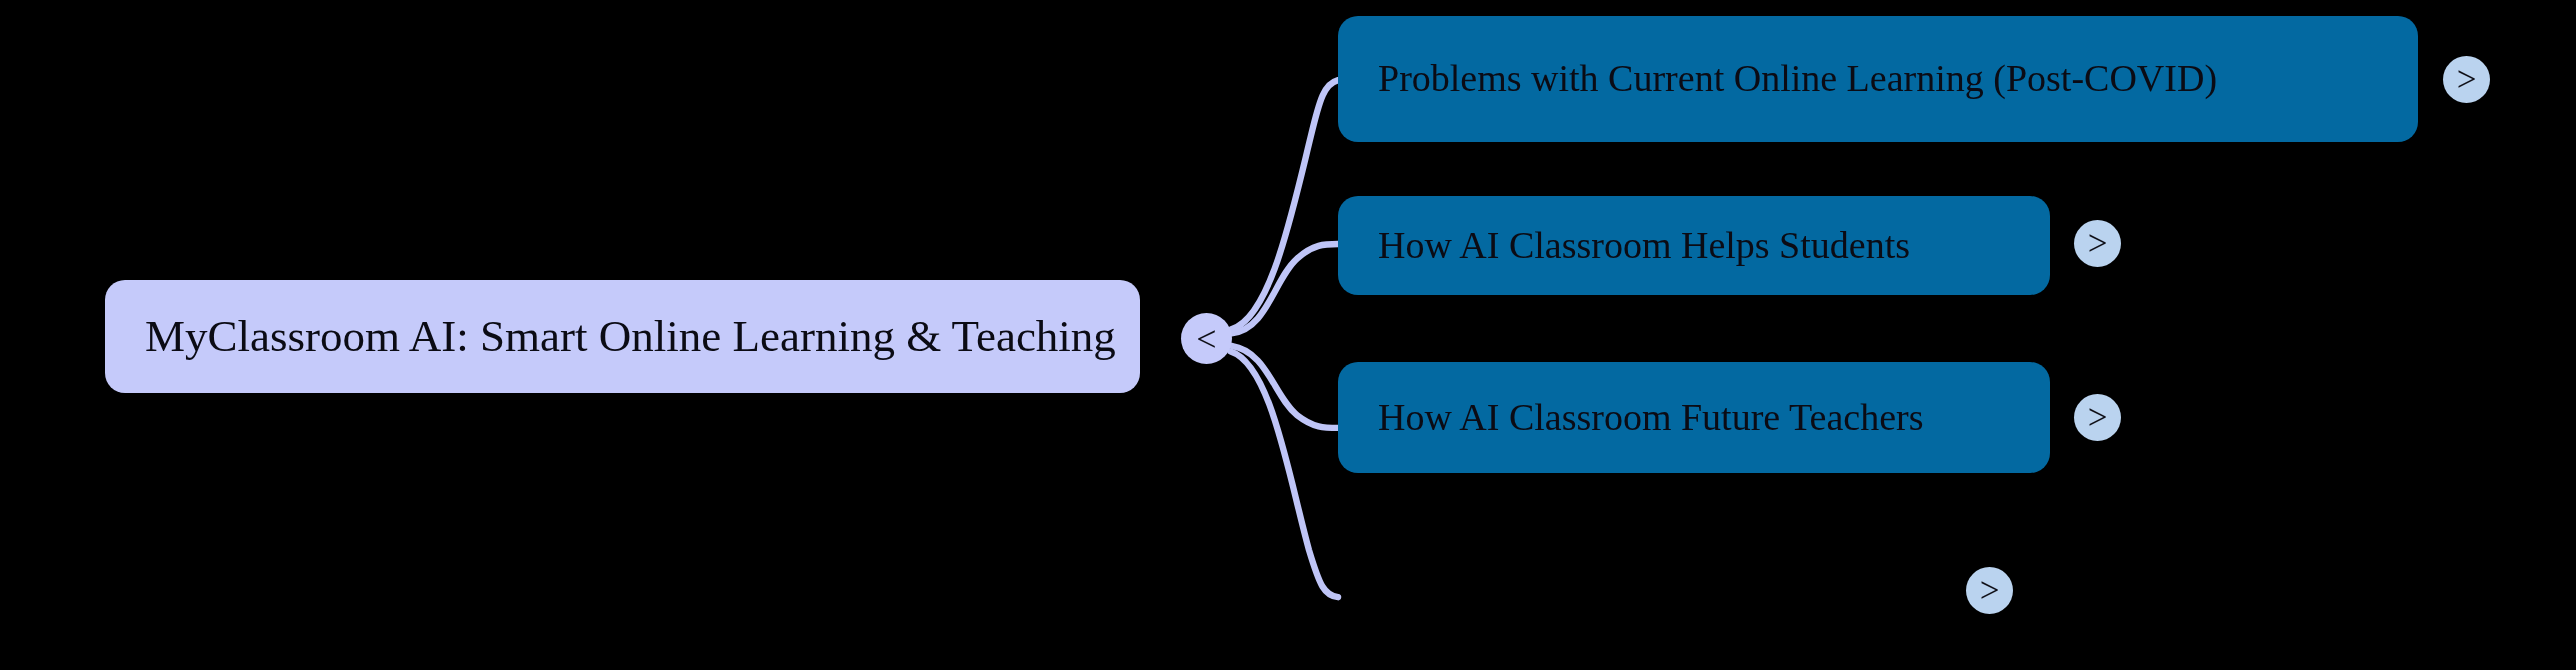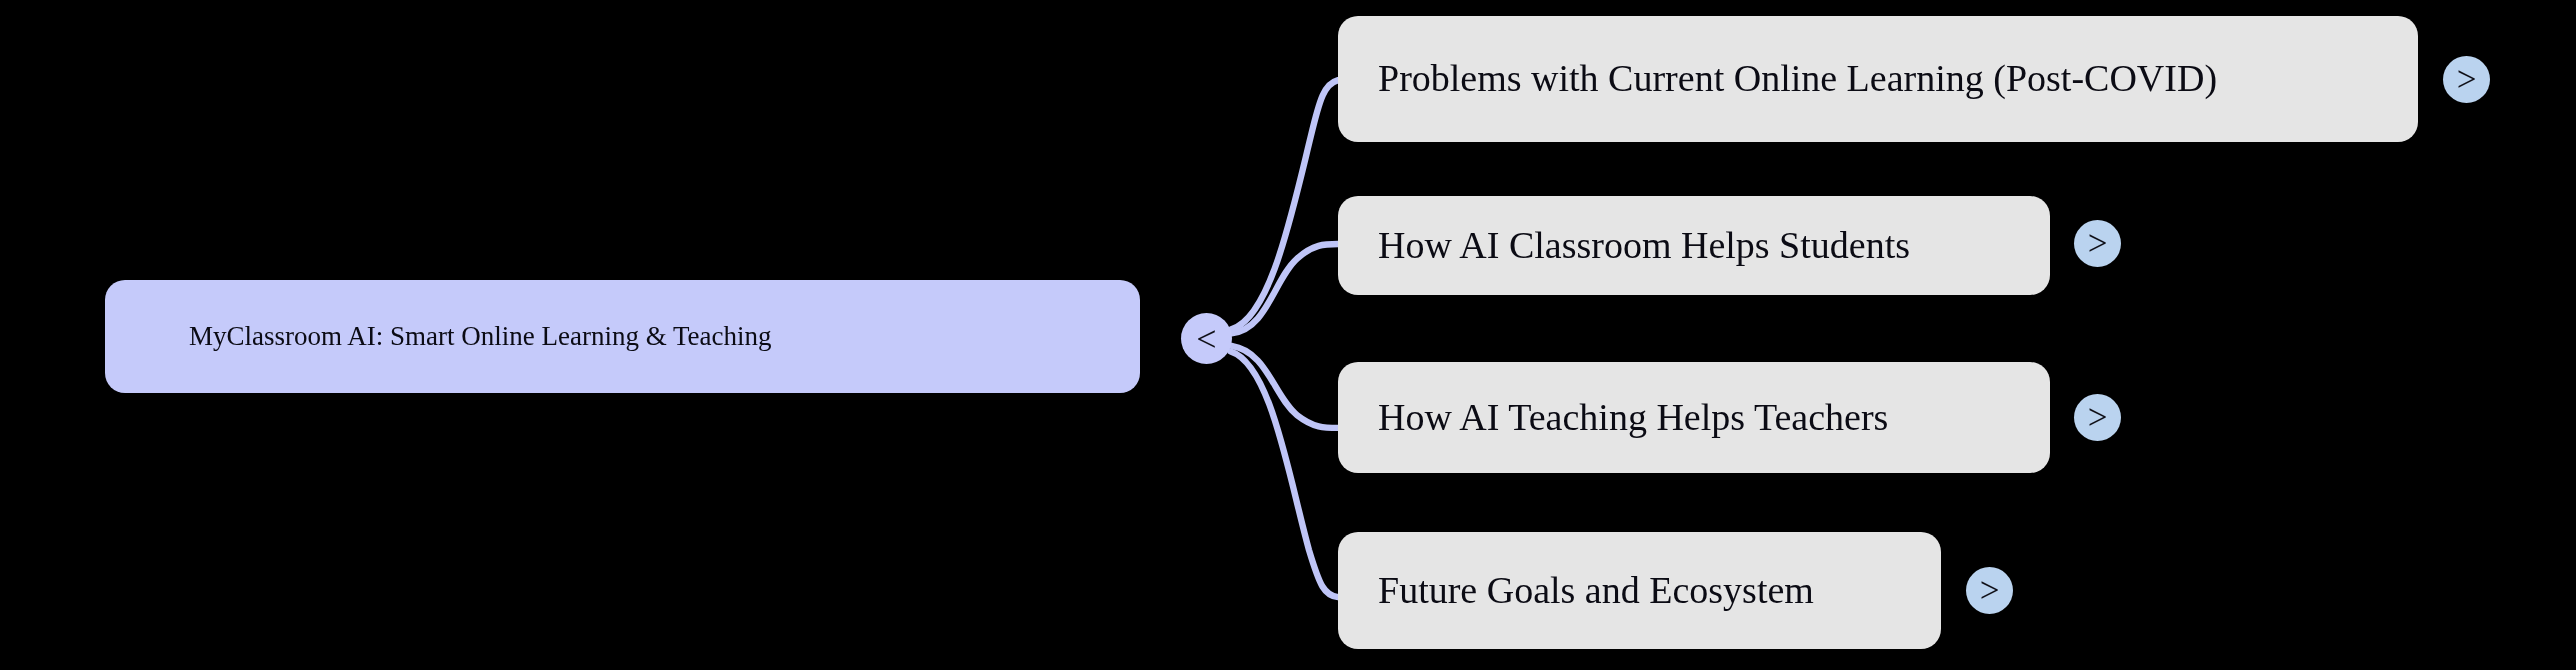--- a/index.html
+++ b/index.html
@@ -40,25 +40,24 @@
   }
   .root-node {
     background: #c5cafa;
     left: 105px;
     top: 280px;
     width: 1035px;
     height: 113px;
     padding-left: 40px;
   }
   .root-node .node-label {
-    font-size: 27px;
-    margin-left: 44px;
+    font-size: 45px;
   }
   .child-node {
-    background: #e5e5e5;
+    background: #0369a1;
   }
   .child-node .node-label {
     font-size: 38px;
   }
   .child-1 { left: 1338px; top: 16.4px;  width: 1080px; height: 126px; padding-left: 40px; }
   .child-2 { left: 1338px; top: 196px; width: 712px;  height: 99px; padding-left: 40px; }
   .child-3 { left: 1338px; top: 362px; width: 712px;  height: 111px; padding-left: 40px; }
   .child-4 { left: 1338px; top: 532px; width: 603px;  height: 117px; padding-left: 40px; }
 
   .badge {
@@ -125,27 +124,24 @@
   </div>
 
   <div class="node child-node child-2">
     <span class="node-label">How AI Classroom Helps Students</span>
   </div>
   <div class="badge child-badge badge-2">
     <span class="badge-glyph">&gt;</span>
   </div>
 
   <div class="node child-node child-3">
-    <span class="node-label">How AI Teaching Helps Teachers</span>
+    <span class="node-label">How AI Classroom Future Teachers</span>
   </div>
   <div class="badge child-badge badge-3">
     <span class="badge-glyph">&gt;</span>
   </div>
 
-  <div class="node child-node child-4">
-    <span class="node-label">Future Goals and Ecosystem</span>
-  </div>
   <div class="badge child-badge badge-4">
     <span class="badge-glyph">&gt;</span>
   </div>
 
 </div>
 
 
 </body></html>

